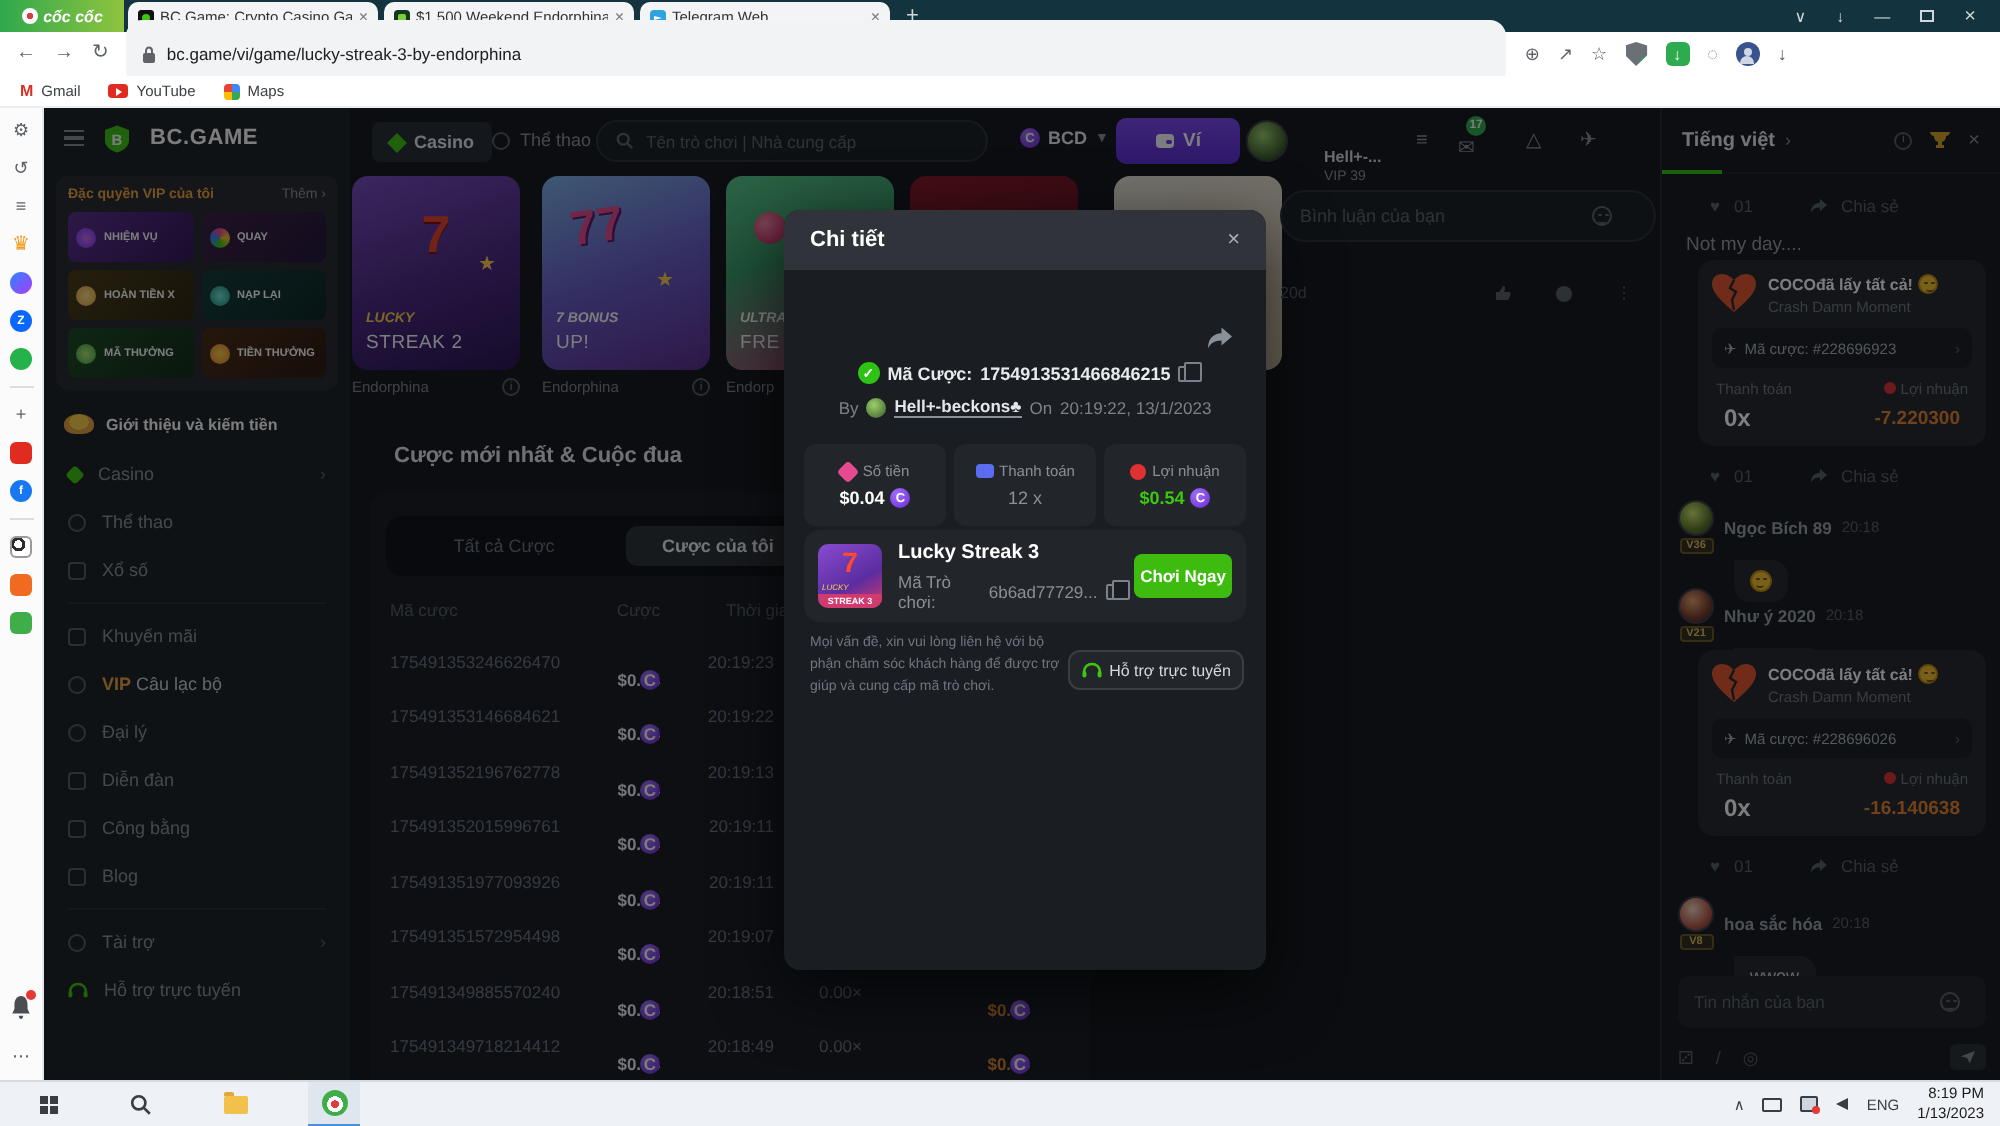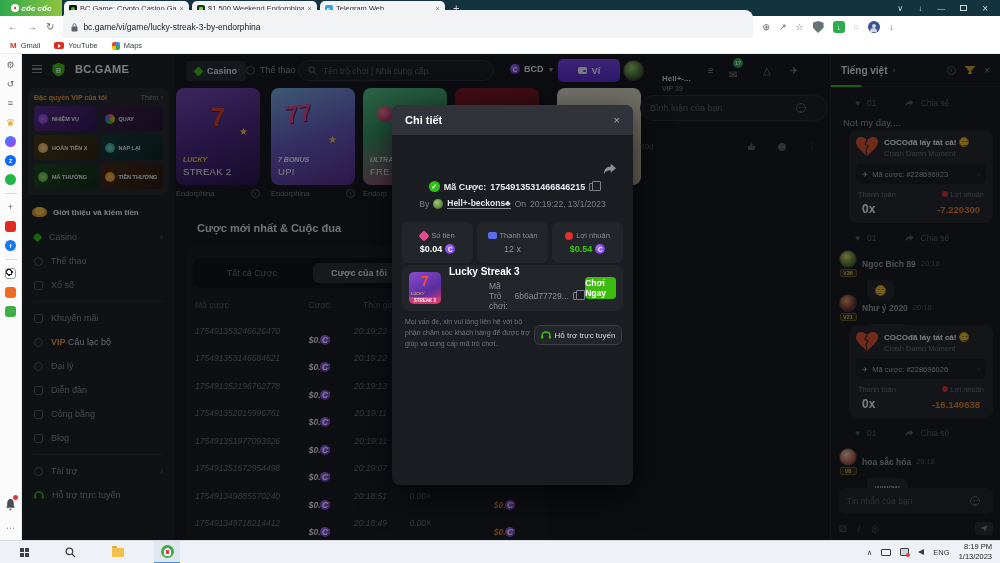--- a/index.html
+++ b/index.html
@@ -131,21 +131,21 @@
 .smile.y::after{border-color:#7a5800;}
 .cmeta{position:absolute;left:618px;top:88px;width:188px;display:flex;align-items:center;color:#596068;font-size:8px;}
 .cmicons{margin-left:auto;display:flex;gap:22px;align-items:center;padding-right:12px;}
 
 .bheading{position:absolute;left:175px;top:168px;color:#e3e6ea;font-size:11px;font-weight:bold;}
 .betspanel{position:absolute;left:163px;top:192px;width:360px;height:294px;background:#181b20;border-radius:10px 10px 0 0;}
 .btabs{position:absolute;left:171px;top:204px;width:344px;height:30px;background:#0e1013;border-radius:8px;display:flex;align-items:center;overflow:hidden;}
 .btab{color:#6b7280;font-size:9px;width:118px;text-align:center;}
 .btab.active{width:auto;background:#2c3036;border-radius:6px;margin:0 2px;padding:5px 18px;color:#eceef2;font-weight:bold;}
 .bth{position:absolute;top:246px;color:#565e68;font-size:8.5px;}
-.brow{position:absolute;left:163px;width:360px;height:27px;font-style:italic;}
+.brow{position:absolute;left:163px;width:360px;height:27px;}
 .brow span{position:absolute;top:9px;font-size:8.5px;}
 .cid{left:10px;color:#6b7280;}
 .cbet{left:85px;width:60px;display:flex;justify-content:flex-end;align-items:center;gap:3px;color:#eceef2;font-weight:bold;}
 .ctime{left:152px;width:50px;text-align:right;color:#6b7280;}
 .cmult{left:212px;width:34px;text-align:right;color:#6b7280;}
 .cpay{left:268px;width:62px;display:flex;justify-content:flex-end;align-items:center;gap:3px;color:#d9822b;font-weight:bold;}
 
 #chat{position:absolute;left:808px;top:0;width:170px;height:486px;background:#16181c;border-left:1px solid #24272c;}
 .chathead{height:33px;display:flex;align-items:center;gap:5px;padding:0 10px;border-bottom:1px solid #202327;}
 .chathead .t{color:#e8eaee;font-size:10px;font-weight:bold;}
@@ -203,21 +203,21 @@
 .sic-profit{width:8px;height:8px;background:#e03131;border-radius:50%;}
 .sval{display:flex;align-items:center;gap:3px;font-size:9px;font-weight:bold;color:#fff;}
 .sval.gray{color:#8a9097;font-weight:normal;}
 .sval.green{color:#3ec70f;}
 .mgame{position:absolute;left:10px;top:160px;width:221px;height:46px;background:#22262b;border-radius:8px;padding:7px;display:flex;gap:8px;align-items:center;}
 .thumb{width:32px;height:32px;border-radius:5px;background:linear-gradient(150deg,#8a4bd0,#5b2da0 60%,#d13a6e);position:relative;overflow:hidden;flex:0 0 auto;}
 .thumb .s7{position:absolute;left:50%;top:1px;transform:translateX(-50%);color:#ff4a2c;font-size:14px;font-weight:bold;}
 .thumb .tl1{position:absolute;left:2px;bottom:8px;color:#ffd24a;font-size:4px;font-style:italic;}
 .thumb .tl2{position:absolute;left:0;bottom:0;width:100%;background:#d13a6e;color:#fff;font-size:4.5px;font-weight:bold;text-align:center;padding:1px 0;}
 .ginfo .gt{color:#fff;font-size:10px;font-weight:bold;}
-.ginfo .gid{display:flex;align-items:center;gap:4px;color:#8a9097;font-size:8.5px;margin-top:4px;margin-left:40px;}
+.ginfo .gid{display:flex;align-items:center;gap:4px;color:#8a9097;font-size:8.5px;margin-top:4px;}
 .playbtn{margin-left:auto;width:52px;height:22px;background:#3dbb0e;border-radius:4px;color:#fff;font-weight:bold;font-size:8.5px;display:flex;align-items:center;justify-content:center;}
 .mnote{position:absolute;left:13px;top:212px;width:126px;font-size:7px;color:#6f7680;line-height:1.55;}
 .msupport{position:absolute;right:11px;top:220px;width:88px;height:20px;background:#22262b;border:1px solid #3a3f46;border-radius:6px;display:flex;align-items:center;justify-content:center;gap:4px;font-size:8px;color:#d6dae0;}
 
 #taskbar{position:absolute;left:0;top:540px;width:1000px;height:23px;background:#eef1f6;border-top:1px solid #d5dae1;display:flex;align-items:center;}
 .tstart{margin-left:20px;display:grid;grid-template-columns:4px 4px;grid-gap:1px;}
 .tstart i{width:4px;height:4px;background:#3a3d41;display:block;}
 .titem{margin-left:36px;display:flex;align-items:center;justify-content:center;}
 .tfolder{width:12px;height:9px;background:#f2c14b;border-radius:1px;position:relative;}
 .tfolder::before{content:"";position:absolute;left:0;top:-2px;width:5px;height:2px;background:#e0a93a;border-radius:1px 1px 0 0;}

